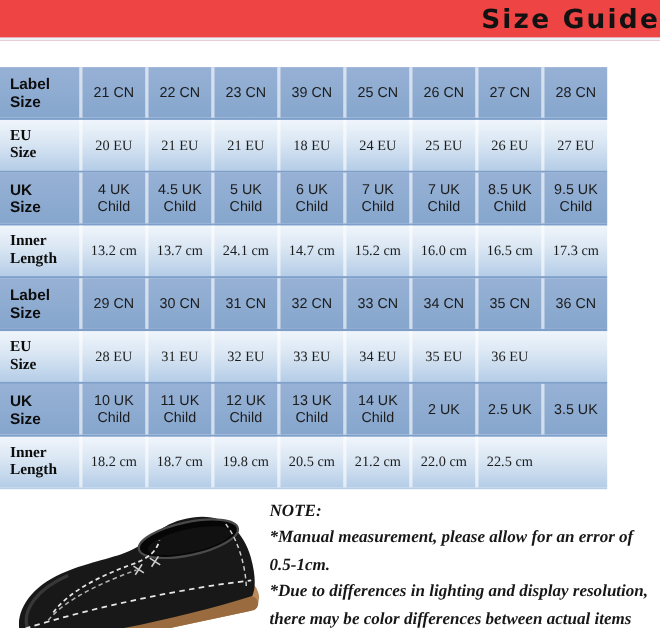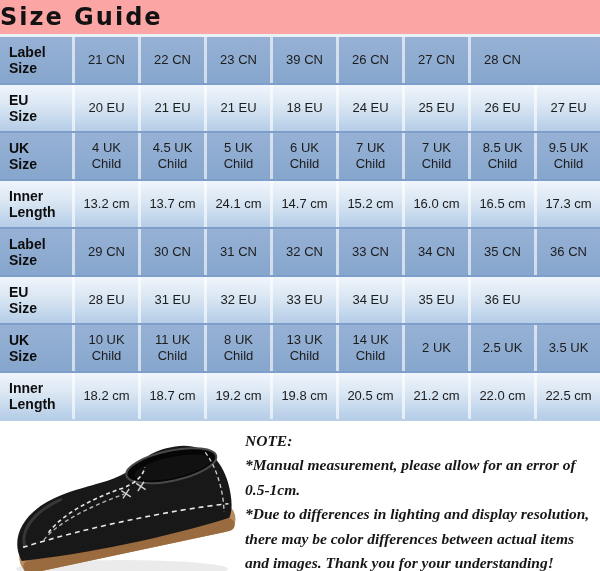--- a/index.html
+++ b/index.html
@@ -6,46 +6,47 @@
   .page{
     position:relative;
     width:600px;height:571px;
     overflow:hidden;
     background:#ffffff;
     font-family:"Liberation Sans","DejaVu Sans",sans-serif;
   }
   
   .title-band{
     height:34px;
-    background:#fca5a5;
-    display:flex;align-items:center;justify-content:flex-start;
+    background:#ef4444;
+    display:flex;align-items:center;justify-content:flex-end;
     border-bottom:3px solid #e9f1f9;
   }
   .title-band h1{
     margin:0;
     font-family:"DejaVu Sans",sans-serif;
     font-size:24px;
     font-weight:bold;
     letter-spacing:2px;
     color:#121212;
   }
   
   .size-table{
-    width:600px;
+    width:552px;
     border-bottom:2px solid #b8cfe7;
+    margin-top:24px;
   }
   .trow{
     display:grid;
     grid-template-columns:72px repeat(8,1fr);
     height:46px;
     border-top:2px solid #7e9fca;
   }
   .trow:first-child{border-top:none;}
   .trow.dark{background:linear-gradient(#97b1d5,#86a6cd);}
-  .trow.light{background:linear-gradient(#f0f5fb 0%,#d9e6f3 45%,#b5cde7 100%);}
+  .trow.light{background:linear-gradient(#f0f5fb 0%,#d9e6f3 45%,#b5cde7 100%);font-family:Liberation Serif, serif;}
   .cell{
     display:flex;align-items:center;justify-content:center;
     font-size:13px;color:#1c1c1c;
     text-align:center;
     line-height:1.25;
     white-space:pre-line;
     border-left:3px solid rgba(255,255,255,0.62);
   }
   .label-cell{
     justify-content:flex-start;
@@ -91,20 +92,21 @@
   </header>
 
   <div class="size-table">
       <div class="trow dark">
         <div class="cell label-cell">Label
 Size</div>
         <div class="cell">21 CN</div>
         <div class="cell">22 CN</div>
         <div class="cell">23 CN</div>
         <div class="cell">39 CN</div>
+        <div class="cell">25 CN</div>
         <div class="cell">26 CN</div>
         <div class="cell">27 CN</div>
         <div class="cell">28 CN</div>
       </div>
       <div class="trow light">
         <div class="cell label-cell">EU
 Size</div>
         <div class="cell">20 EU</div>
         <div class="cell">21 EU</div>
         <div class="cell">21 EU</div>
@@ -169,36 +171,35 @@
         <div class="cell">35 EU</div>
         <div class="cell">36 EU</div>
       </div>
       <div class="trow dark">
         <div class="cell label-cell">UK
 Size</div>
         <div class="cell">10 UK
 Child</div>
         <div class="cell">11 UK
 Child</div>
-        <div class="cell">8 UK
+        <div class="cell">12 UK
 Child</div>
         <div class="cell">13 UK
 Child</div>
         <div class="cell">14 UK
 Child</div>
         <div class="cell">2 UK</div>
         <div class="cell">2.5 UK</div>
         <div class="cell">3.5 UK</div>
       </div>
       <div class="trow light">
         <div class="cell label-cell">Inner
 Length</div>
         <div class="cell">18.2 cm</div>
         <div class="cell">18.7 cm</div>
-        <div class="cell">19.2 cm</div>
         <div class="cell">19.8 cm</div>
         <div class="cell">20.5 cm</div>
         <div class="cell">21.2 cm</div>
         <div class="cell">22.0 cm</div>
         <div class="cell">22.5 cm</div>
       </div>
     </div>
 
   <div class="bottom">
     <div class="shoe-wrap">

